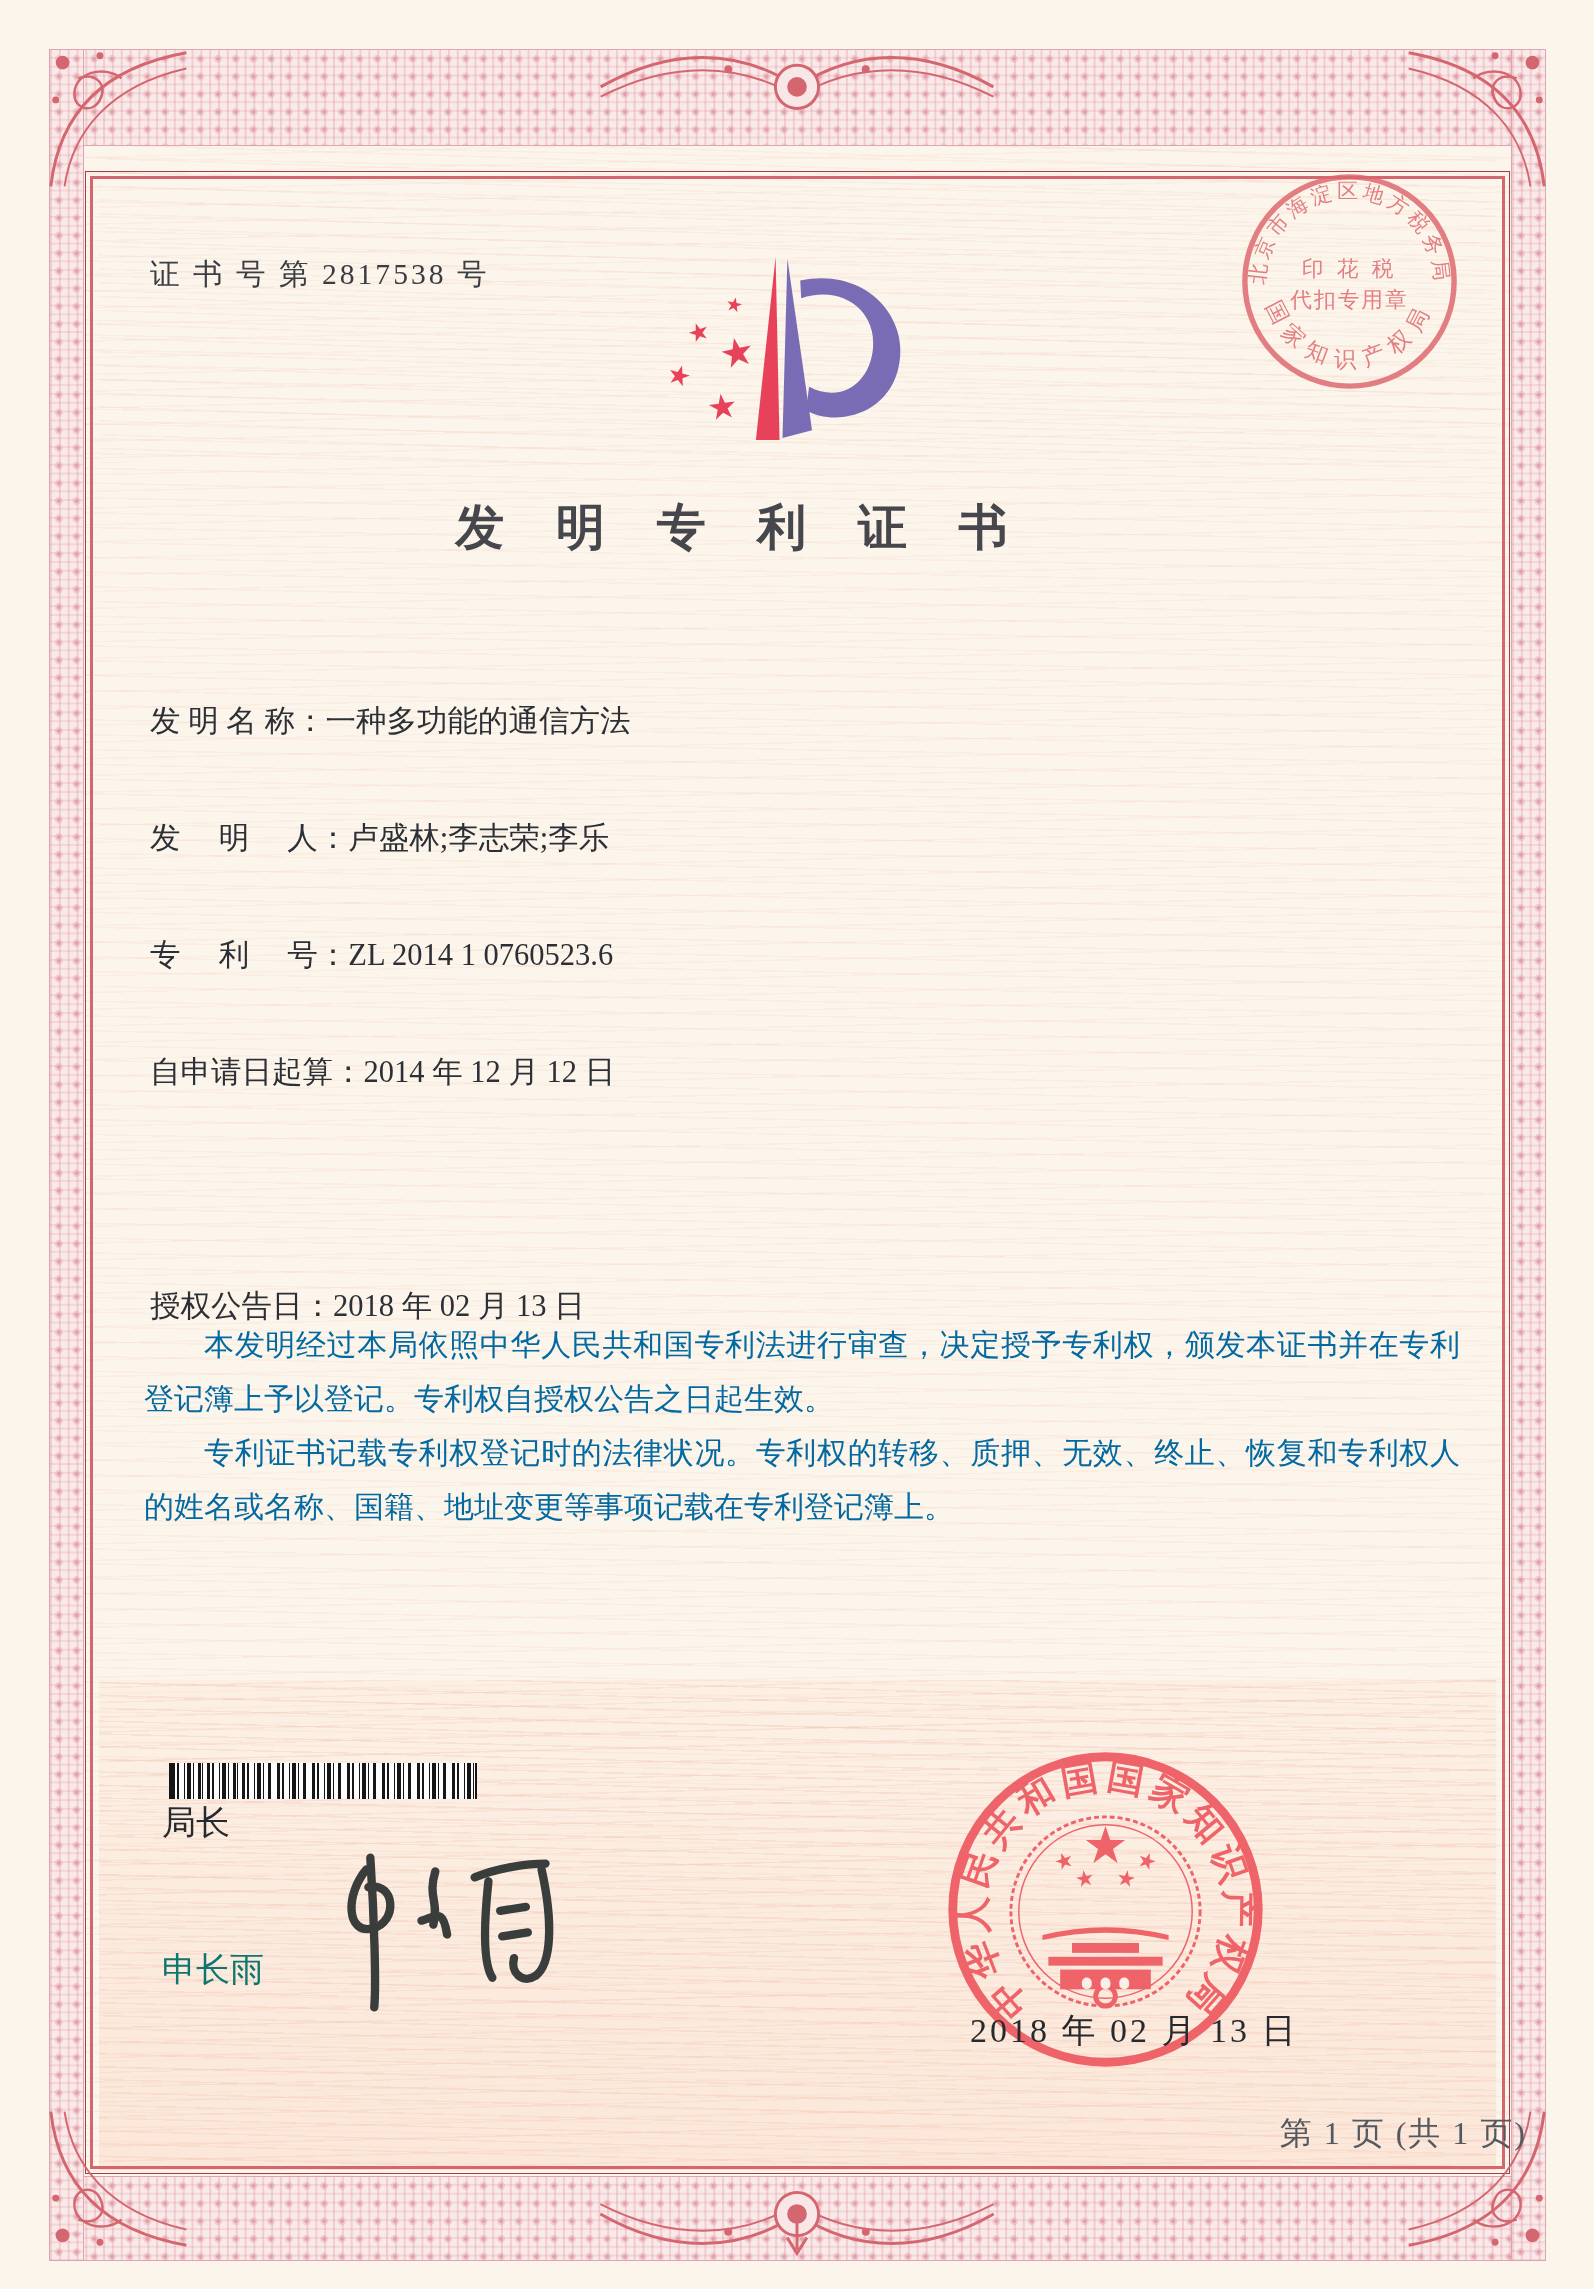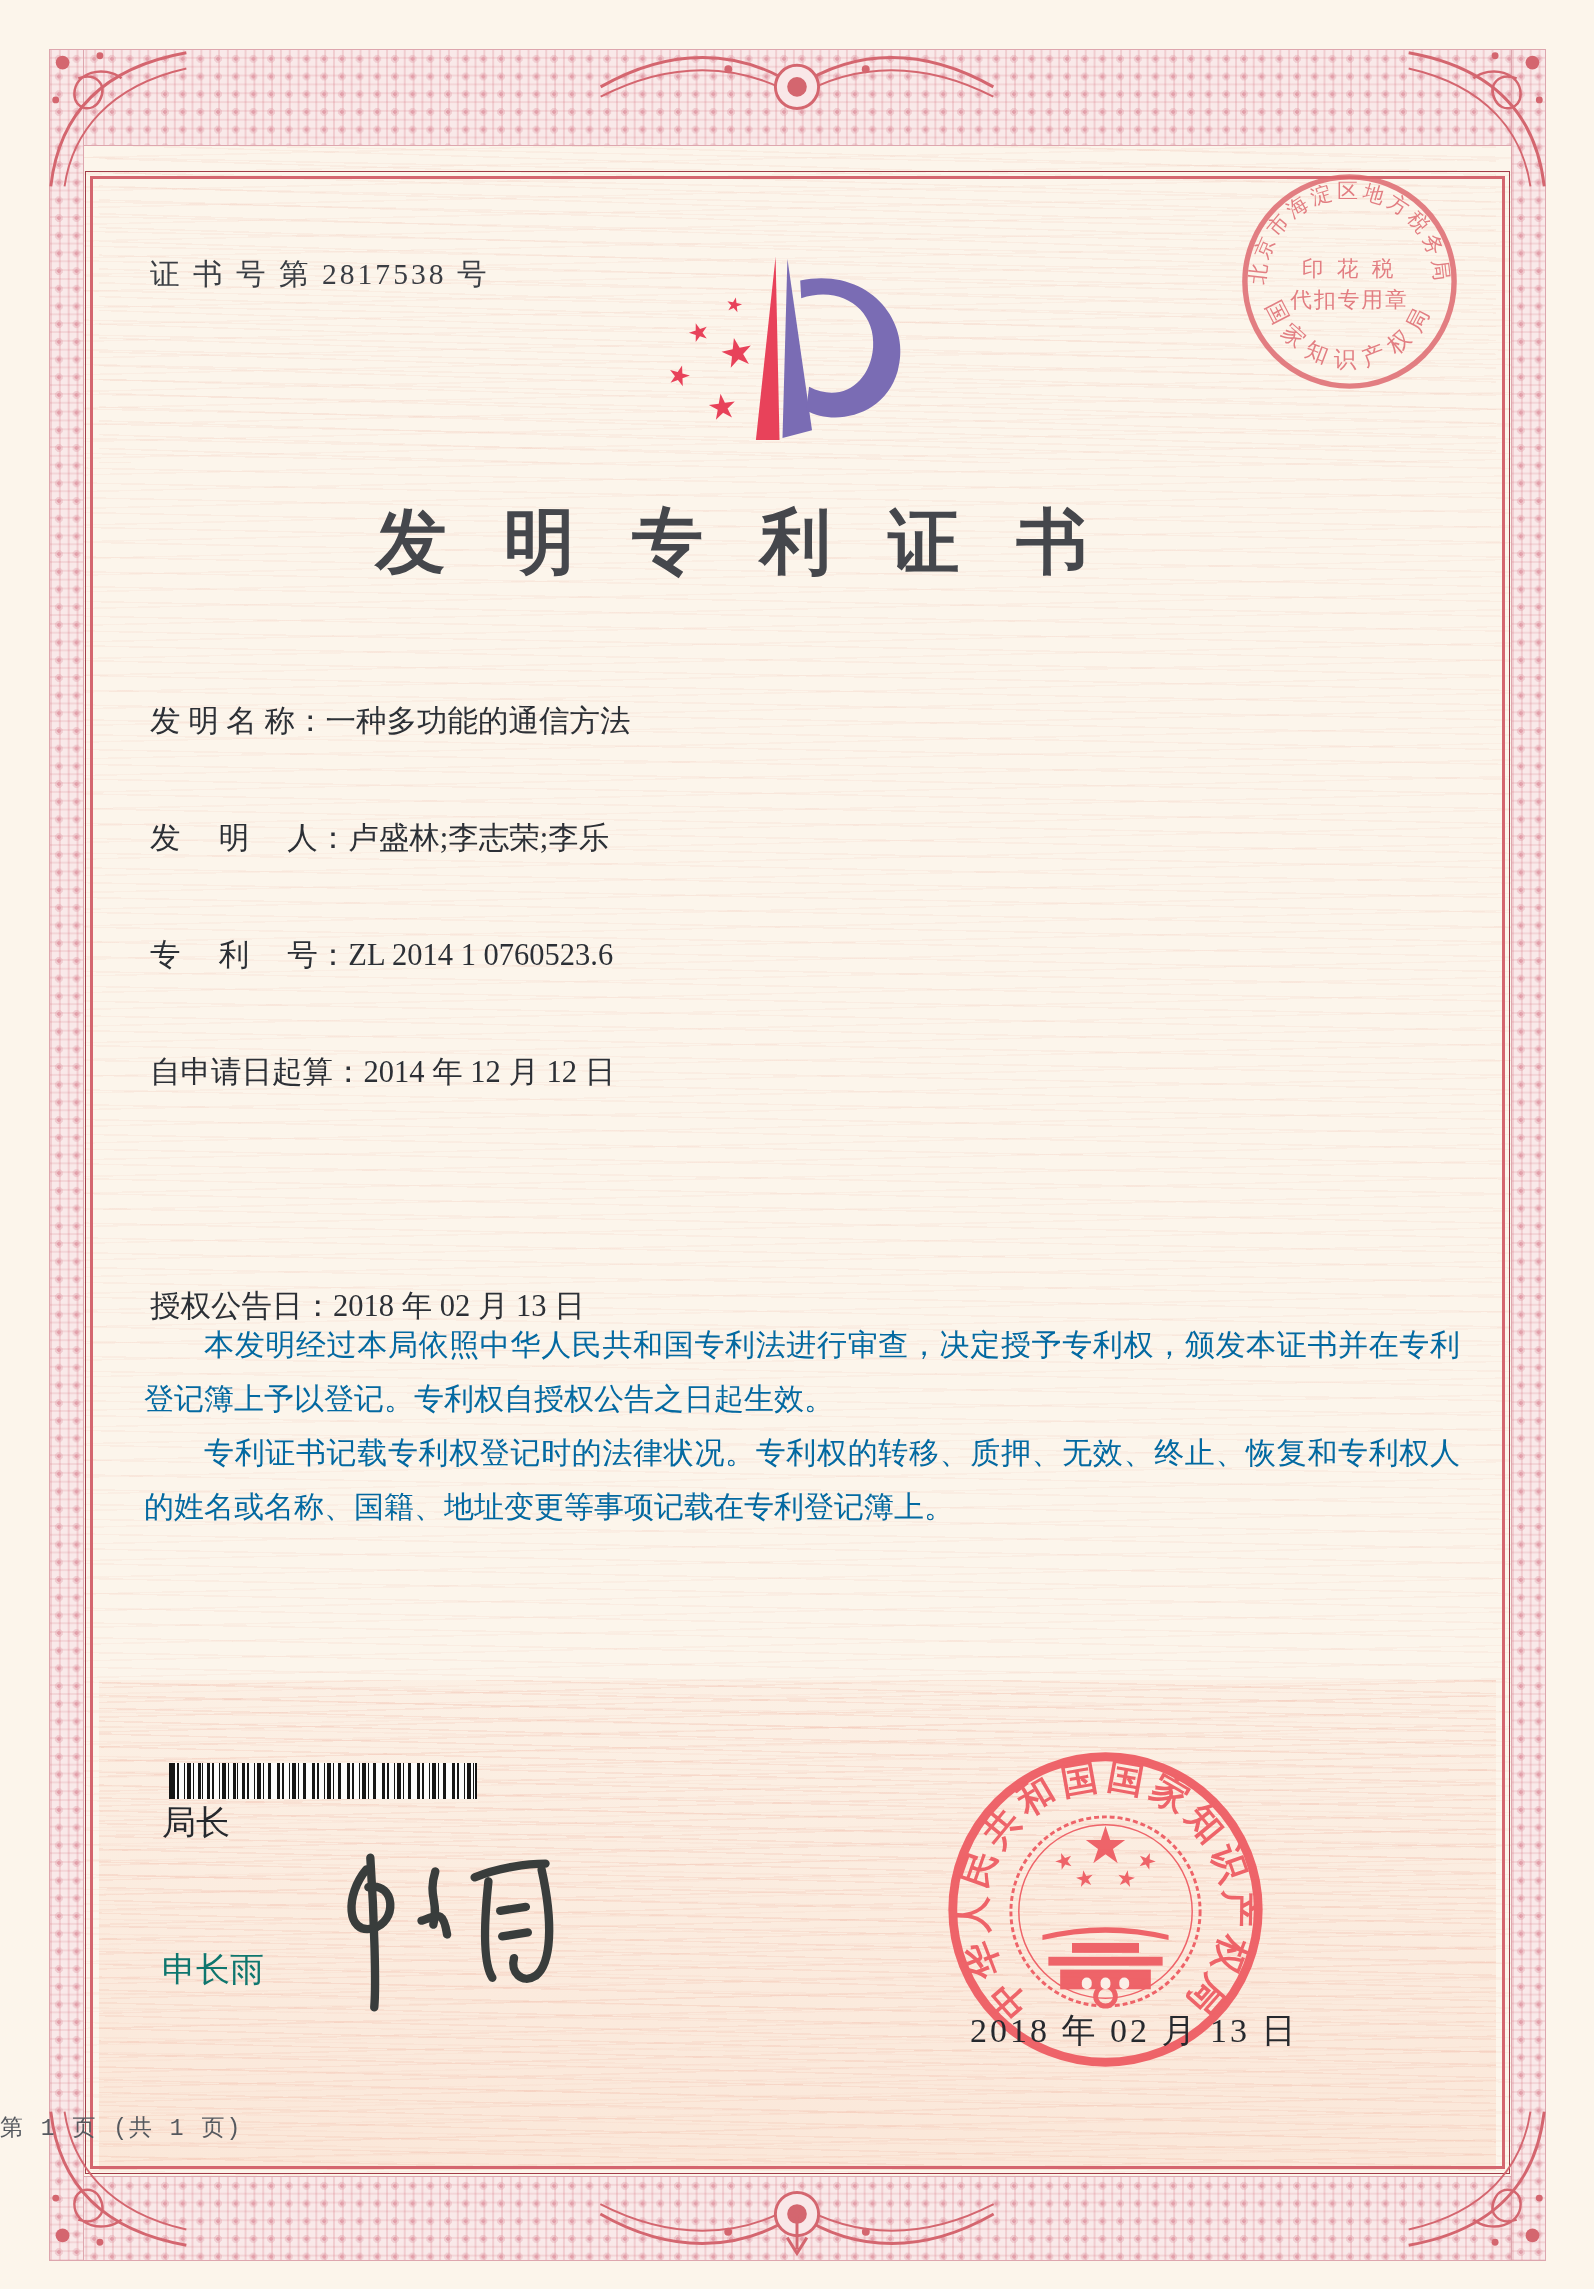--- a/index.html
+++ b/index.html
@@ -55,21 +55,21 @@
   .corner-svg,.medallion-svg{position:absolute;z-index:3;pointer-events:none;}
   
   .content{position:absolute;inset:0;z-index:4;color:#2e3237;}
   .cert-no{
     position:absolute;left:150px;top:254px;font-size:29.6px;letter-spacing:3px;color:#3a3e44;
   }
   .logo-svg{position:absolute;left:619px;top:223px;}
   .tax-stamp-svg{position:absolute;left:1237px;top:169px;opacity:.82;}
   .doc-title{
     position:absolute;left:0;width:1463px;top:495px;text-align:center;
-    font-size:71px;font-weight:600;color:#45474c;letter-spacing:19.7px;text-indent:19.7px;
+    font-size:49px;font-weight:600;color:#45474c;letter-spacing:19.7px;text-indent:19.7px;
   }
   .field-row{position:absolute;left:150px;right:138px;font-size:30.5px;color:#2c3036;}
   .f-label{display:inline-block;white-space:pre;color:#2c3036;}
   .f-value{white-space:pre;}
   .r0{top:701px;} .r1{top:818px;} .r2{top:935px;} .r3{top:1052px;} .r4{top:1168px;} .r5{top:1286px;}
   .paras{
     position:absolute;left:144px;top:1318px;width:1316px;
     font-size:30px;line-height:54px;text-align:justify;color:#0369a1;
   }
   .paras p{margin:0;text-indent:2em;}
@@ -87,22 +87,22 @@
   }
   .director-role{position:absolute;left:162px;top:1800px;font-size:34px;color:#26292e;font-family:"Liberation Sans","DejaVu Sans",sans-serif;}
   .director-name{position:absolute;left:162px;top:1947px;font-size:34px;color:#0f766e;font-family:"Liberation Sans","DejaVu Sans",sans-serif;}
   .signature-svg{position:absolute;left:325px;top:1838px;}
   .issue-seal-svg{position:absolute;left:938px;top:1742px;opacity:.93;}
   .seal-date{
     position:absolute;left:970px;top:2008px;z-index:6;
     font-size:34px;letter-spacing:3px;color:#26292e;white-space:pre;
   }
   .footer-page{
-    position:absolute;left:0;width:1527px;top:2112px;text-align:left;
-    font-size:23px;letter-spacing:2px;color:#55595f;font-family:Liberation Mono, monospace;
+    position:absolute;left:0;width:1527px;top:2112px;text-align:right;
+    font-size:32px;letter-spacing:2px;color:#55595f;
   }
 </style>
 </head>
 <body>
 
 <svg width="0" height="0" style="position:absolute" aria-hidden="true">
   <defs>
     <path id="st" d="M0,-1 L0.225,-0.31 L0.95,-0.31 L0.36,0.12 L0.59,0.81 L0,0.38 L-0.59,0.81 L-0.36,0.12 L-0.95,-0.31 L-0.225,-0.31 Z"></path>
     <g id="cnrG" fill="none" stroke="#d4666f" stroke-width="3">
       <path d="M12,150 C20,80 60,30 150,14"></path>

